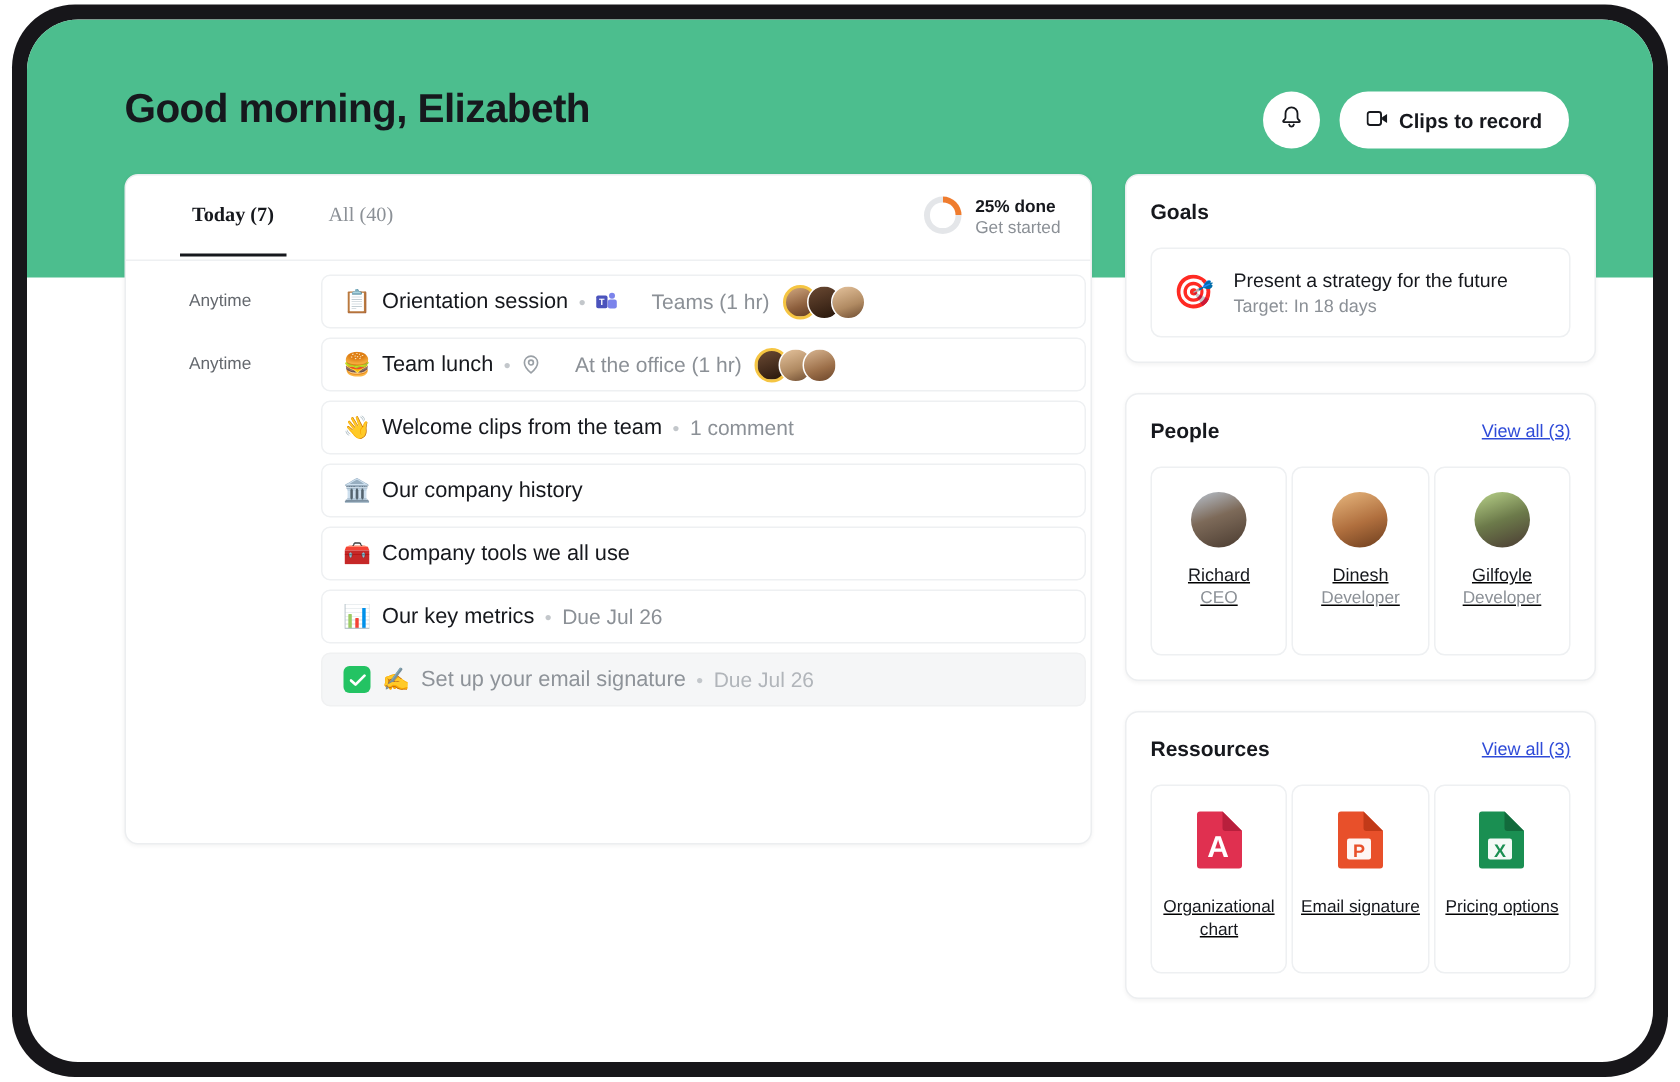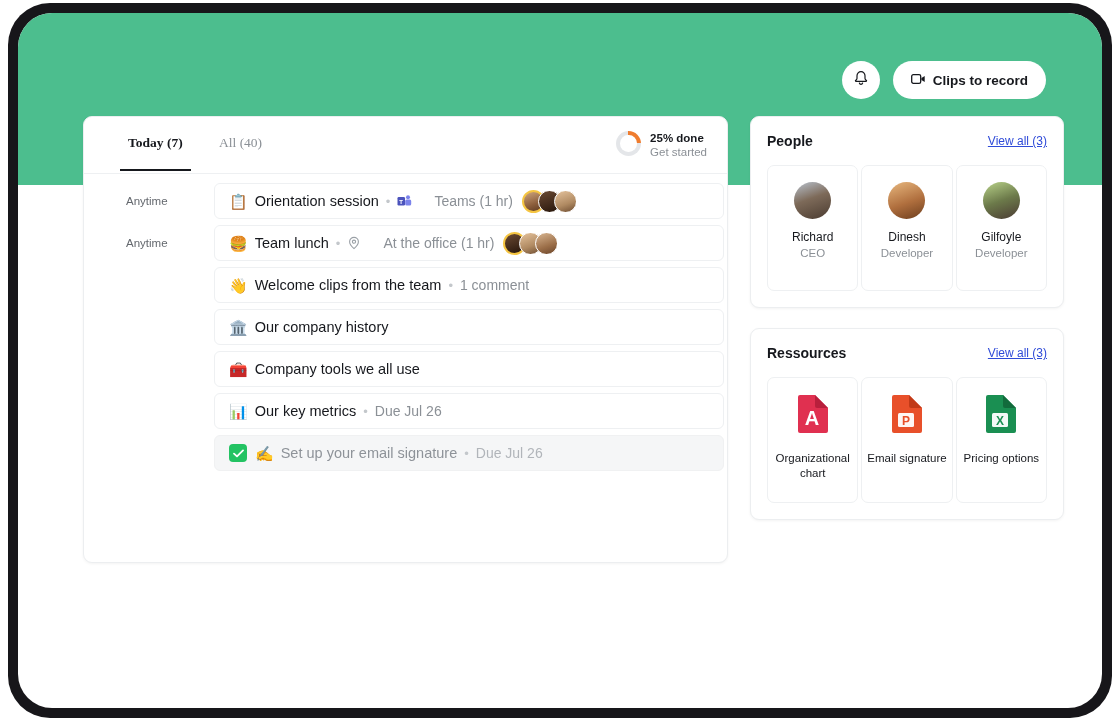--- a/index.html
+++ b/index.html
@@ -241,20 +241,21 @@
   }
   .goal-emoji { font-size: 22px; line-height: 1; }
   .goal-name { font-size: 13px; color: #16181d; margin-bottom: 3px; }
   .goal-target { font-size: 12px; color: #8b9096; }
 
   
   .grid3 {
     display: grid;
     grid-template-columns: repeat(3, 1fr);
     gap: 3px;
+    text-decoration: underline;
   }
   .cellcard {
     border: 1px solid #eef0f2;
     border-radius: 7px;
     padding: 16px 4px 16px 4px;
     display: flex; flex-direction: column; align-items: center;
     cursor: pointer;
     min-height: 126px;
     justify-content: flex-start;
   }
@@ -274,20 +275,21 @@
   }
 </style>
 </head>
 <body>
 
 <div id="device">
   <div id="screen">
     <div id="green-band"></div>
 
     <div id="header">
+      <div id="greeting">Good morning, Elizabeth</div>
 
       <div id="header-actions">
         <button class="bell-btn">
           <span>
             <svg width="16" height="17" viewBox="0 0 16 17" fill="none">
               <path d="M8 1.6c-2.3 0-4 1.85-4 4.1v2.6c0 .5-.2 1-.55 1.35L2.6 10.5c-.35.35-.1.95.4.95h10c.5 0 .75-.6.4-.95l-.85-.85A1.9 1.9 0 0 1 12 8.3V5.7c0-2.25-1.7-4.1-4-4.1Z" stroke="#16181d" stroke-width="1.2" stroke-linejoin="round"></path>
               <path d="M6.4 13c.2.8.85 1.35 1.6 1.35S9.4 13.8 9.6 13" stroke="#16181d" stroke-width="1.2" stroke-linecap="round"></path>
             </svg>
           </span>
         </button>
@@ -408,20 +410,34 @@
               <span class="meta">
                 <span>Due Jul 26</span>
               </span>
             </div>
           </div>
         </div>
     </div>
 
     <div id="right-col">
 
+      <div class="panel">
+        <div class="panel-head">
+          <div class="panel-title">Goals</div>
+        </div>
+        <div id="goals-body">
+            <div class="goal-card">
+              <span class="goal-emoji">🎯</span>
+     <span>
+       <span class="goal-name" style="display:block">Present a strategy for the future</span>
+       <span class="goal-target" style="display:block">Target: In 18 days</span>
+     </span>
+            </div>
+          </div>
+      </div>
 
       <div class="panel">
         <div class="panel-head">
           <div class="panel-title">People</div>
           <a class="view-all">View all (3)</a>
         </div>
         <div class="grid3" id="people-grid">
             <div class="cellcard">
               <span class="p-av" style="background-image:linear-gradient(160deg,#b9c3cf 0%,#7d6a59 45%,#4a3b30 100%)"></span>
      <span class="p-name">Richard</span>

